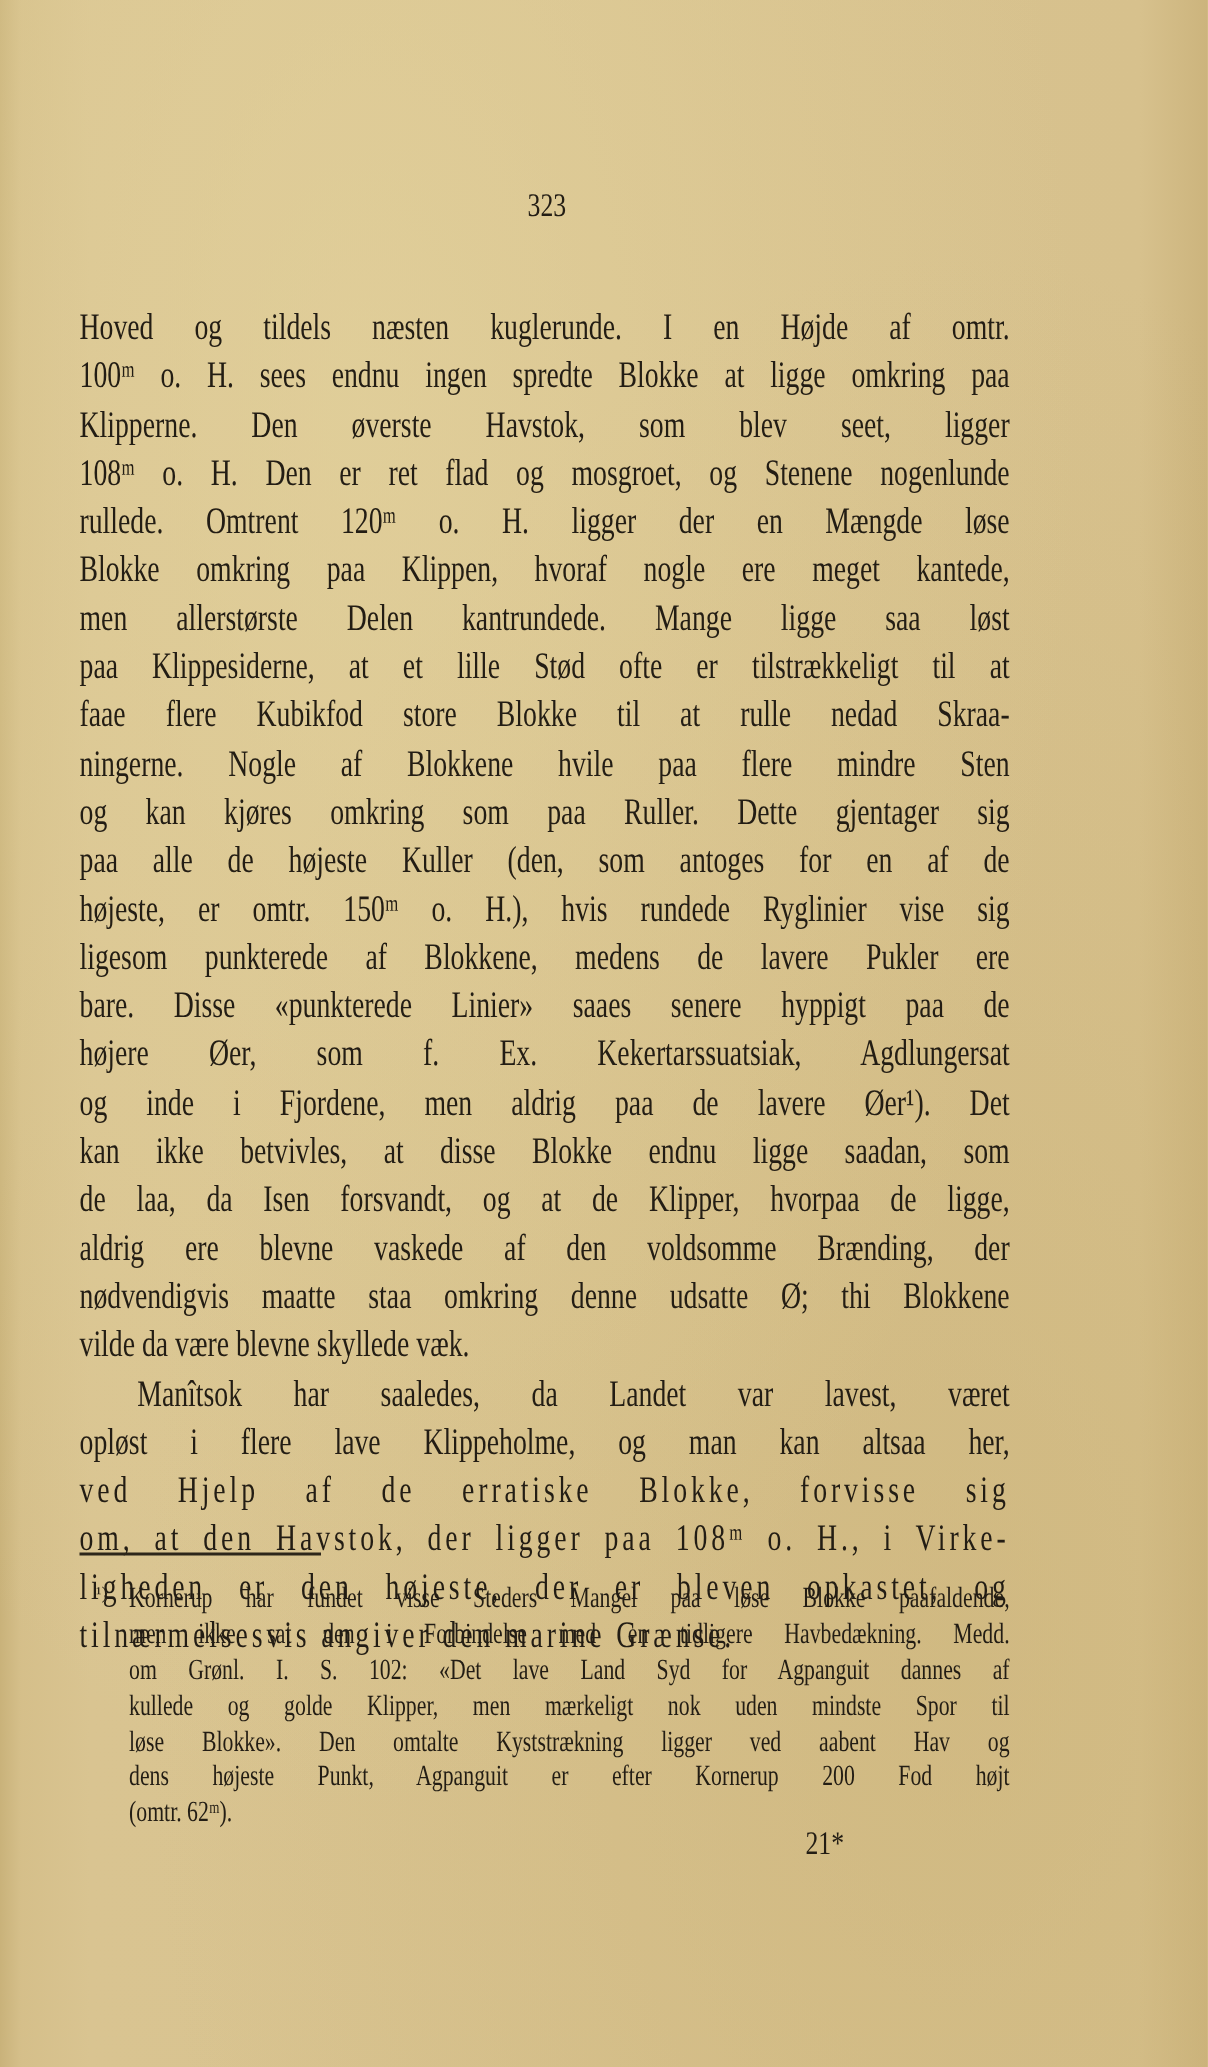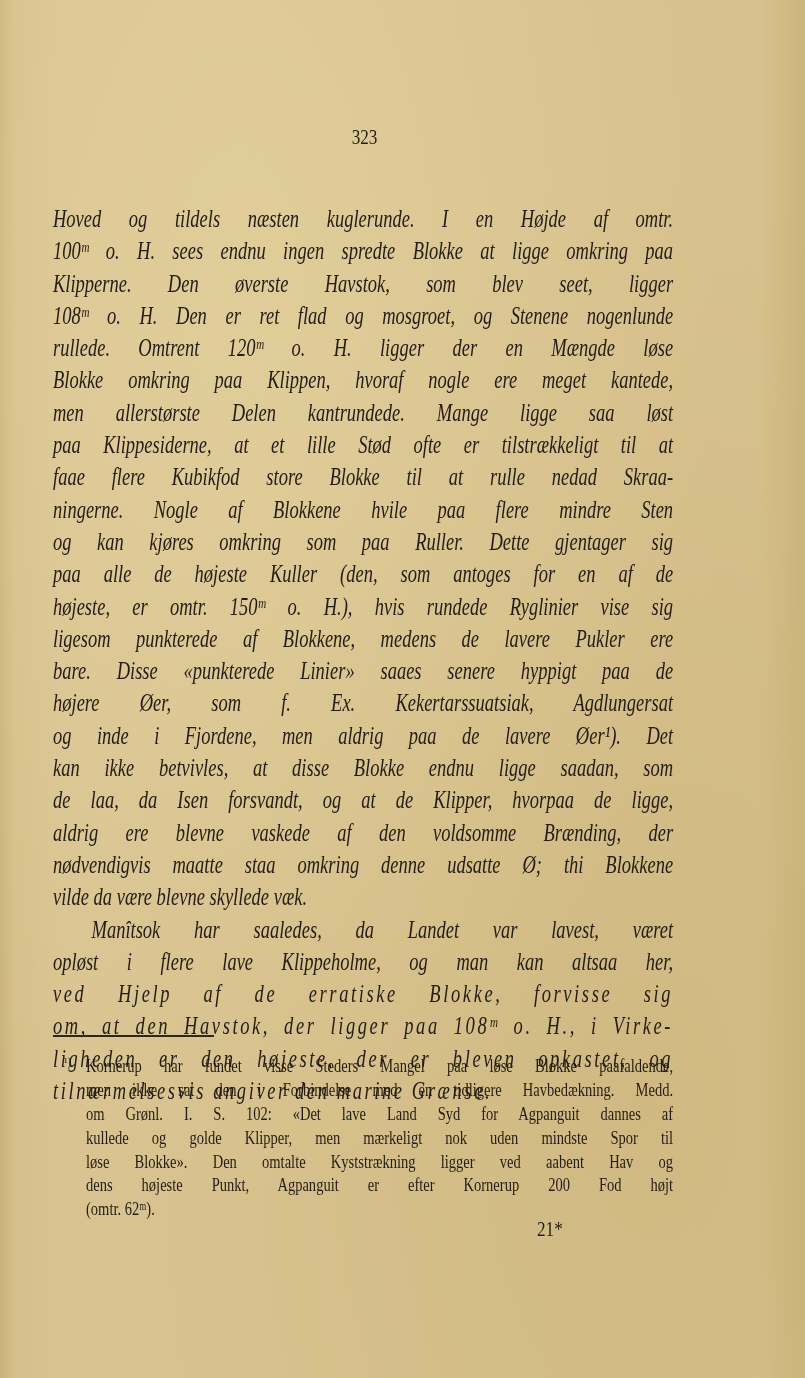--- a/index.html
+++ b/index.html
@@ -14,21 +14,21 @@
     color: #231d14;
     position: relative;
   }
   .page { position: absolute; left: 0; top: 12px; width: 666px; height: 1378px; }
   .page-number {
     position: absolute; top: 112px; left: 0; width: 730px;
     text-align: center; font-size: 22px; letter-spacing: 0px;
     transform: scaleX(0.78); transform-origin: 363px 0;
   }
   .body-text {
-    position: absolute; left: 53px; top: 191px; width: 620px; font-style: italic;
+    position: absolute; left: 53px; top: 191px; width: 620px;
   }
   .line {
     display: block; height: 32.3px; line-height: 32.3px;
     font-size: 25px; white-space: nowrap;
     text-align: justify; text-align-last: justify;
     transform: scaleX(0.74); transform-origin: 0 0; width: 838px;
   }
   .line.last { text-align-last: left; }
   .line.indent { padding-left: 52px; width: 786px; }
   .rule {

